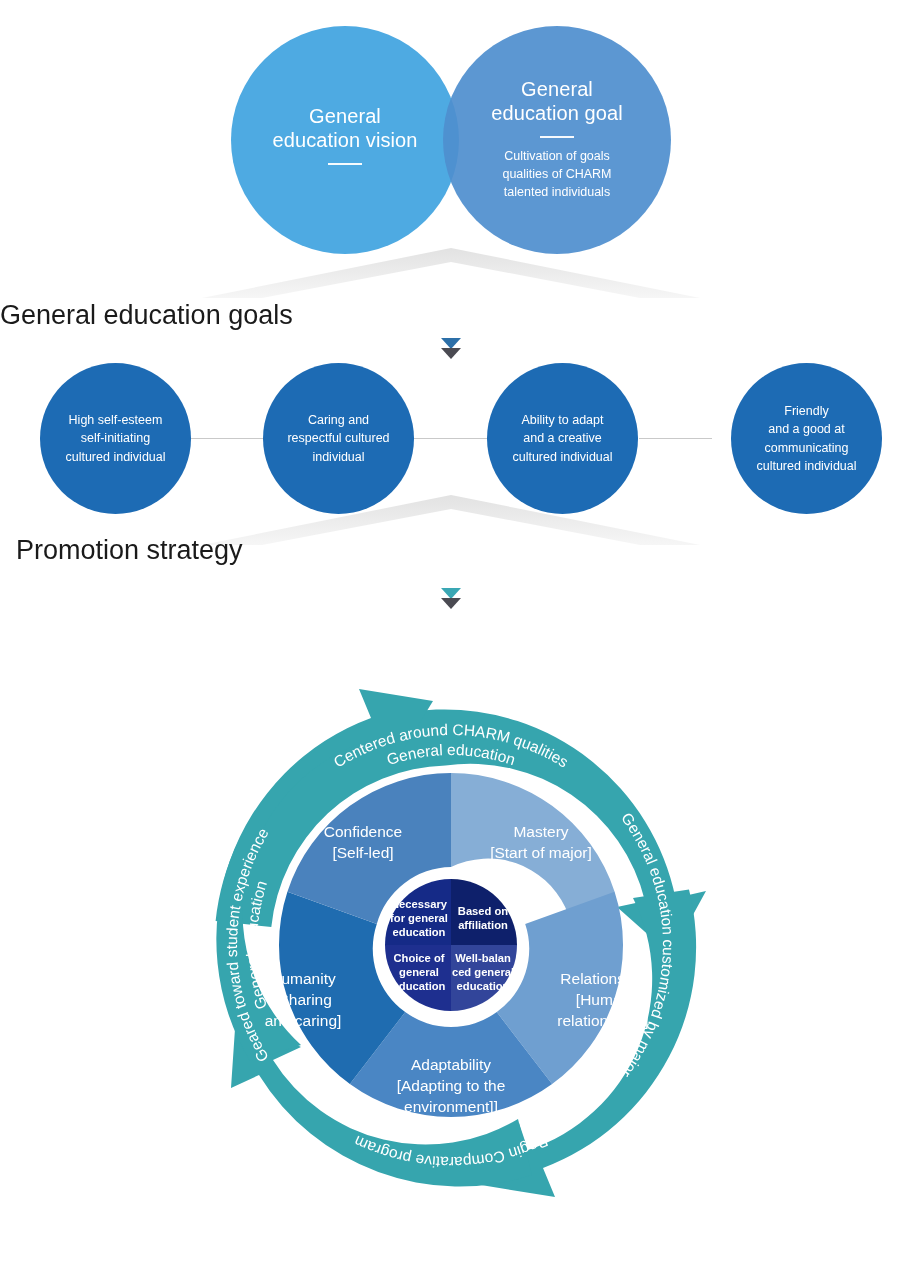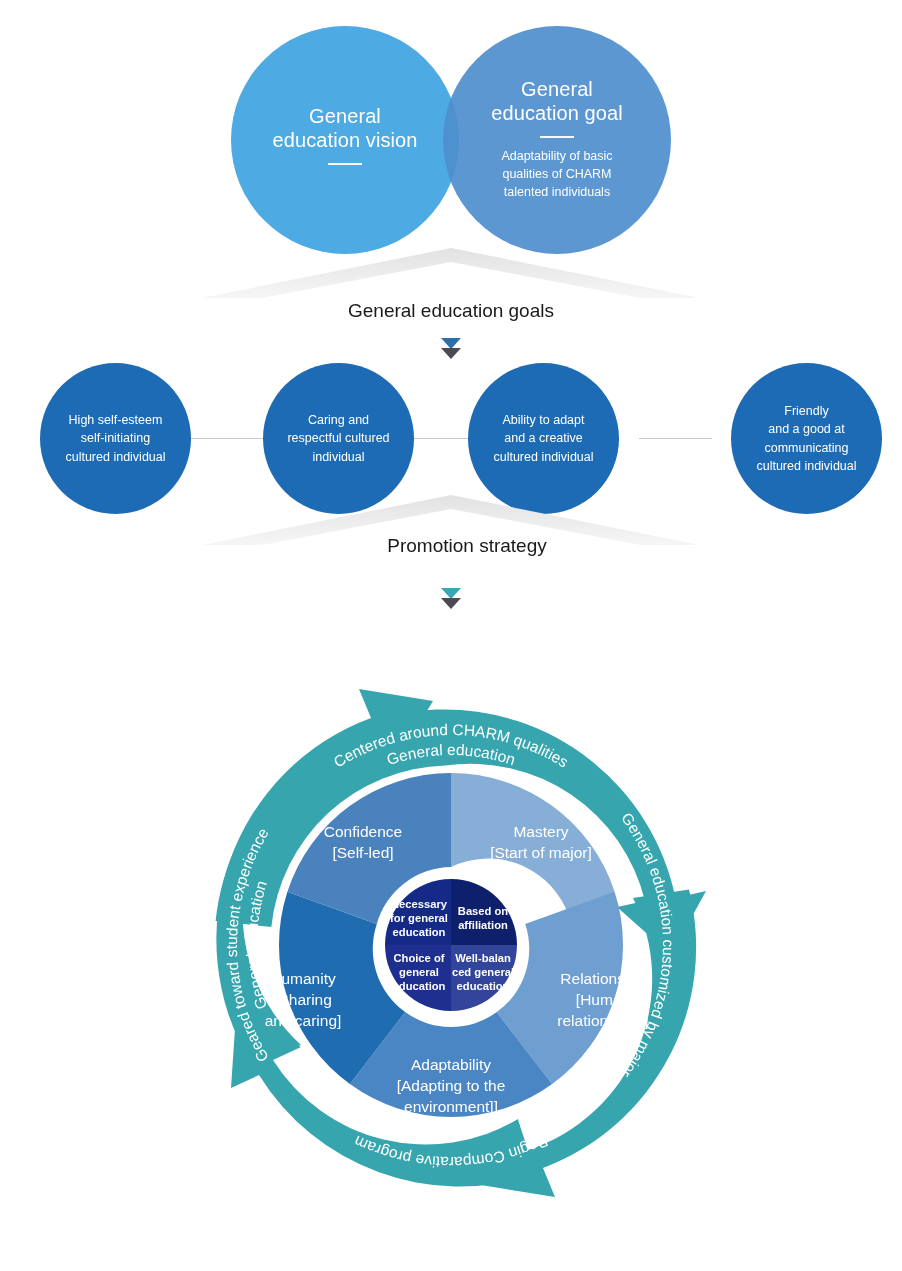--- a/index.html
+++ b/index.html
@@ -37,22 +37,22 @@
   .venn-left .venn-sub { max-width: 178px; }
 
   
   .chev-band { position: absolute; left: 0; width: 902px; pointer-events: none; }
   .chev-band svg { display: block; }
 
   
   .section-cap {
     position: absolute;
     width: 902px;
-    text-align: center;
-    font-size: 19px;
+    text-align: left;
+    font-size: 27px;
     color: #1a1a1a;
     font-weight: 400;
   }
   .cap-goals  { top: 300px; }
   .cap-strat  { top: 535px; margin-left: 16px; }
 
   .dbl-arrow { position: absolute; width: 902px; display: flex; justify-content: center; }
   .dbl-arrow svg { display: block; }
 
   
@@ -66,21 +66,21 @@
     border-radius: 50%;
     background: #1d6bb4;
     color: #ffffff;
     display: flex; align-items: center; justify-content: center;
     text-align: center;
     font-size: 12.5px; line-height: 1.45;
     padding: 0 14px;
   }
   .rc0 { left: 40px; }
   .rc1 { left: 263px; text-align: center; }
-  .rc2 { left: 468px; }
+  .rc2 { left: 487px; }
   .rc3 { left: 731px; }
 
   
   .wheel { position: absolute; left: 151px; top: 645px; width: 600px; height: 600px; }
   .wheel svg { display: block; }
   .wheel text, .wheel textPath { fill: #ffffff; }
 
   .seg-label { font-size: 15.5px; font-family: "Liberation Sans", sans-serif; }
   .inner-label { font-size: 11.2px; font-weight: bold; font-family: "Liberation Sans", sans-serif; }
   .ring-label { font-size: 15.5px; font-family: "Liberation Sans", sans-serif; }
@@ -98,21 +98,21 @@
       </div>
       <div class="venn-rule"></div>
     </div>
     <div class="venn-circle venn-right">
       <div class="venn-title">
         <span>General</span><br>
         <span>education goal</span>
       </div>
       <div class="venn-rule"></div>
       <div class="venn-sub">
-        <span>Adaptability of basic</span><br>
+        <span>Cultivation of goals</span><br>
         <span>qualities of CHARM</span><br>
         <span>talented individuals</span>
       </div>
     </div>
   </div>
 
   <div class="chev-band" style="top:240px;">
     <svg width="902" height="60" viewBox="0 0 902 60">
       <defs>
         <linearGradient id="bandGrad1" x1="0" y1="0" x2="0" y2="1">

